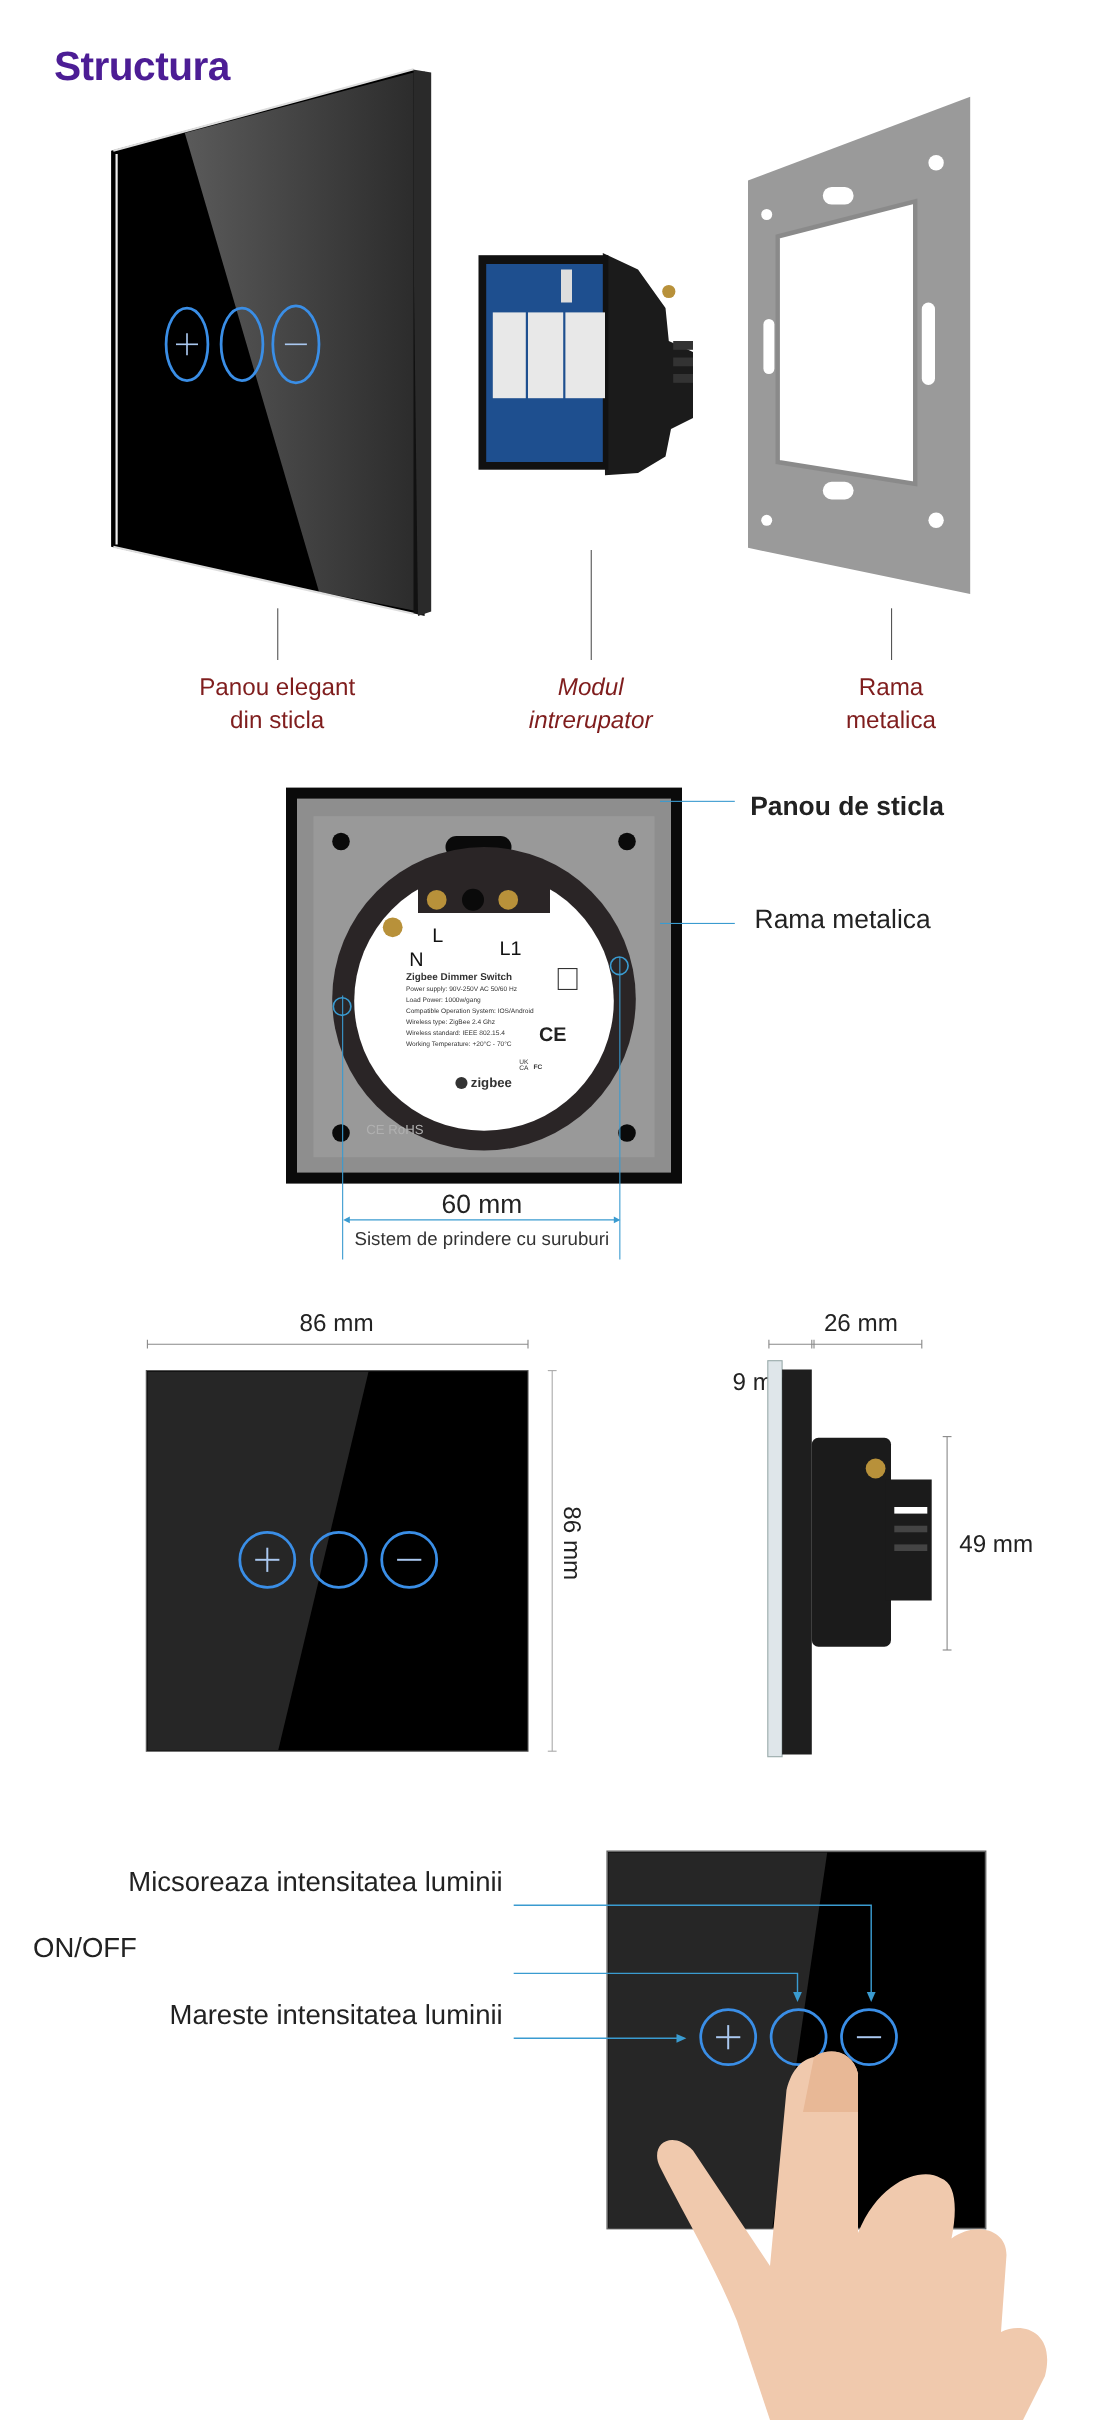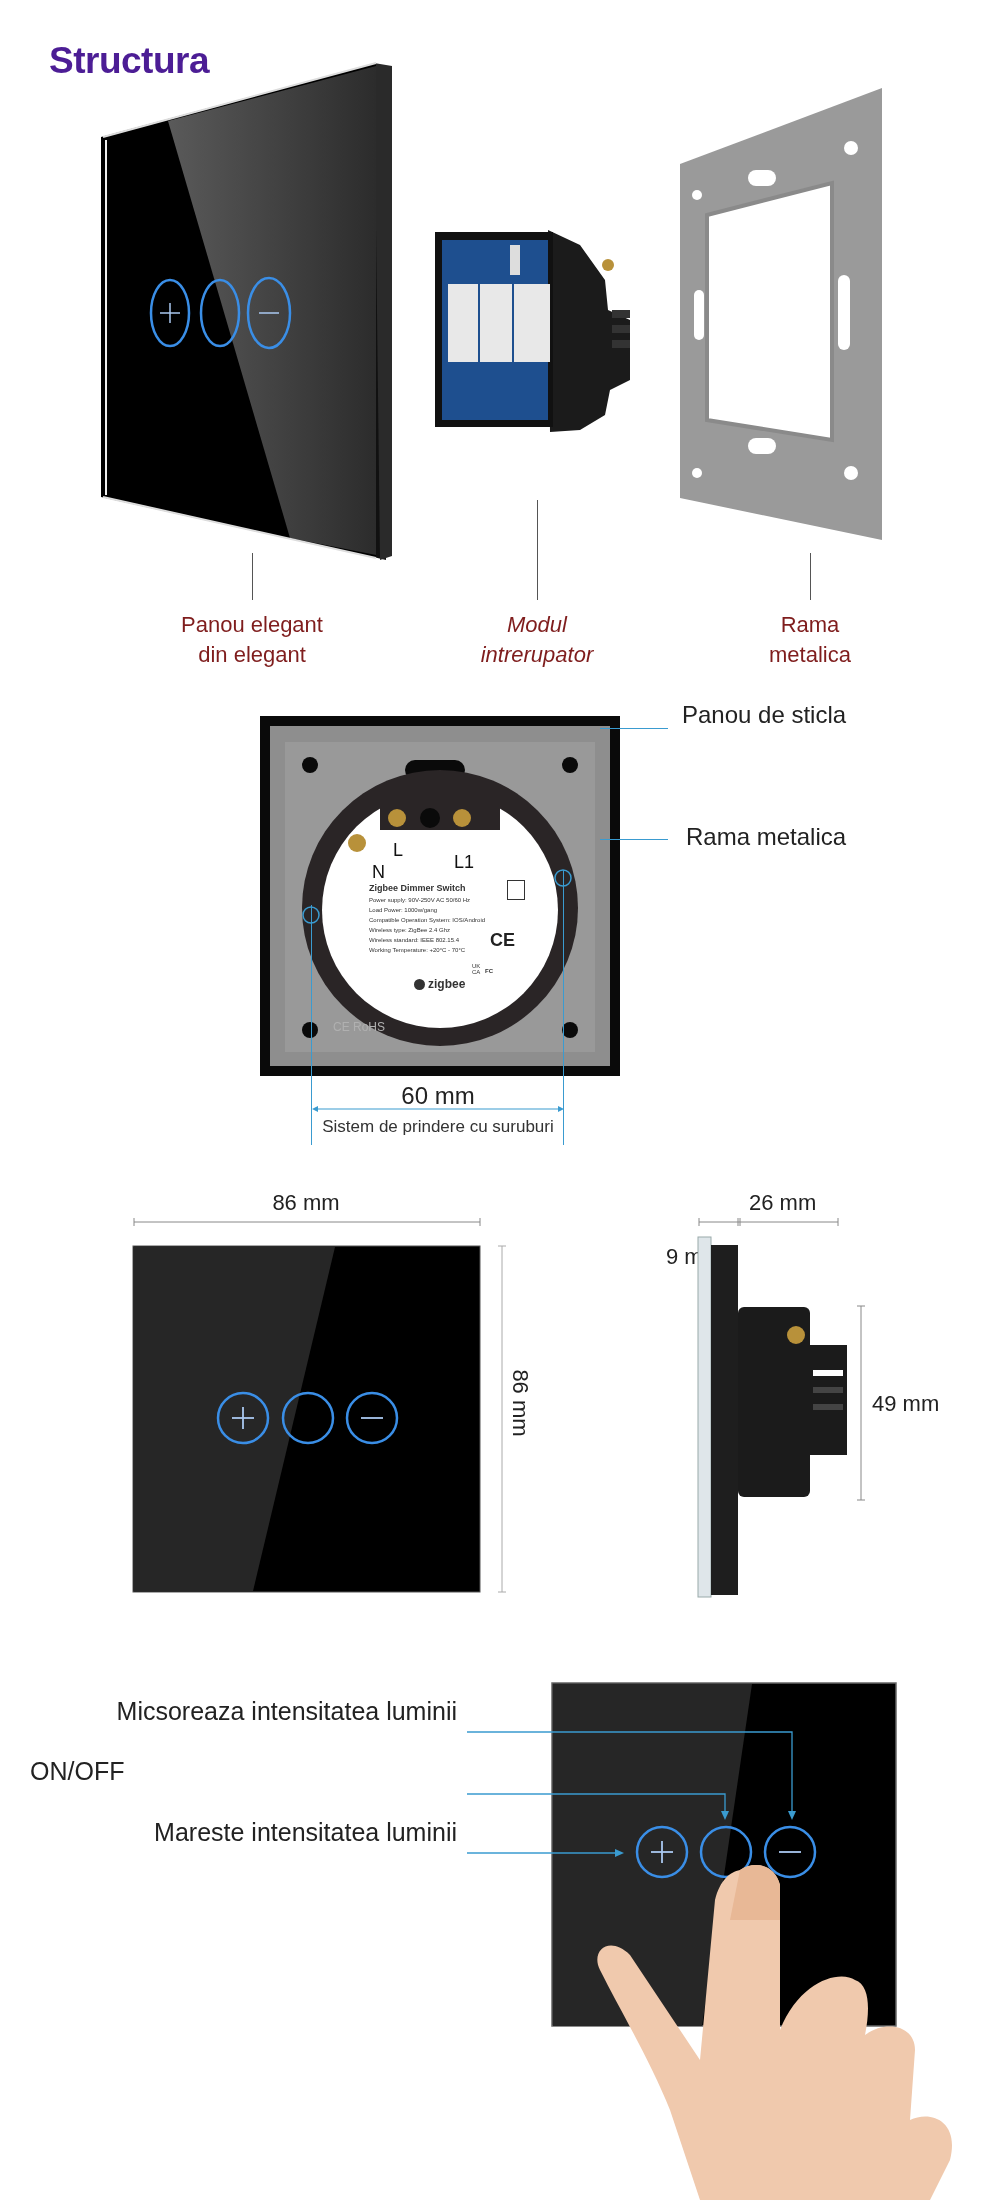--- a/index.html
+++ b/index.html
@@ -69,21 +69,21 @@
   <rect x="694" y="290" width="10" height="50" rx="5" fill="#fff"></rect>
   <rect x="838" y="275" width="12" height="75" rx="6" fill="#fff"></rect>
 </svg>
 
 <div class="abs vline" style="left:252px;top:553px;height:47px;"></div>
 <div class="abs vline" style="left:537px;top:500px;height:100px;"></div>
 <div class="abs vline" style="left:810px;top:553px;height:47px;"></div>
 
 <div class="abs caption" style="left:152px;top:610px;width:200px;">
   <div>Panou elegant</div>
-  <div>din elegant</div>
+  <div>din sticla</div>
 </div>
 <div class="abs caption" style="left:437px;top:610px;width:200px;font-style:italic;">
   <div>Modul</div>
   <div>intrerupator</div>
 </div>
 <div class="abs caption" style="left:710px;top:610px;width:200px;">
   <div>Rama</div>
   <div>metalica</div>
 </div>
 
@@ -124,21 +124,21 @@
 <div class="abs" style="left:507px;top:880px;width:18px;height:20px;border:1.5px solid #333;"></div>
 <div class="abs" style="left:472px;top:963px;font-size:6px;width:10px;line-height:6px;color:#333;">UK CA</div>
 <div class="abs" style="left:485px;top:968px;font-size:6px;color:#333;font-weight:bold;">FC</div>
 <div class="abs" style="left:414px;top:977px;display:flex;align-items:center;gap:3px;">
   <span style="display:inline-block;width:11px;height:11px;border-radius:50%;background:#333;"></span>
   <span style="font-size:12px;font-weight:bold;color:#333;">zigbee</span>
 </div>
 <div class="abs" style="left:333px;top:1020px;font-size:12px;color:#b0b0b0;">CE RoHS</div>
 
 <div class="abs" style="left:600px;top:728px;width:68px;height:1px;background:#3a9bd0;"></div>
-<div class="abs callout" style="left:682px;top:701px;font-size:24px;">Panou de sticla</div>
+<div class="abs callout" style="left:682px;top:720px;font-size:24px;font-weight:bold;">Panou de sticla</div>
 <div class="abs" style="left:600px;top:839px;width:68px;height:1px;background:#3a9bd0;"></div>
 <div class="abs callout" style="left:686px;top:823px;font-size:24px;">Rama metalica</div>
 
 <div class="abs" style="left:311px;top:905px;width:1px;height:240px;background:#3a9bd0;"></div>
 <div class="abs" style="left:563px;top:870px;width:1px;height:275px;background:#3a9bd0;"></div>
 <svg style="left:310px;top:1104px;" width="256" height="10">
   <line x1="5" y1="5" x2="251" y2="5" stroke="#3a9bd0" stroke-width="1.2"></line>
   <polygon points="2,5 8,2 8,8" fill="#3a9bd0"></polygon>
   <polygon points="254,5 248,2 248,8" fill="#3a9bd0"></polygon>
 </svg>

